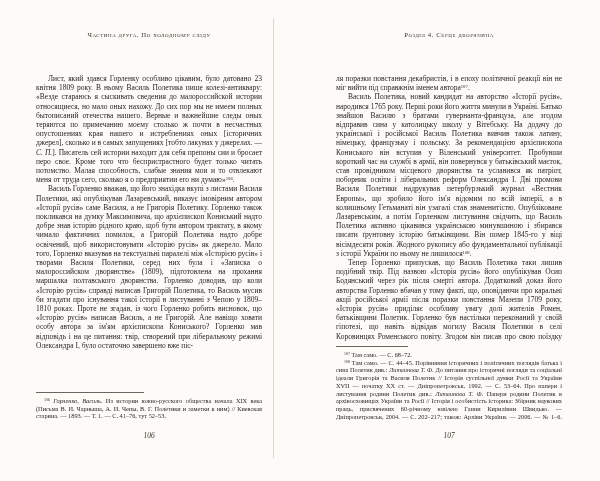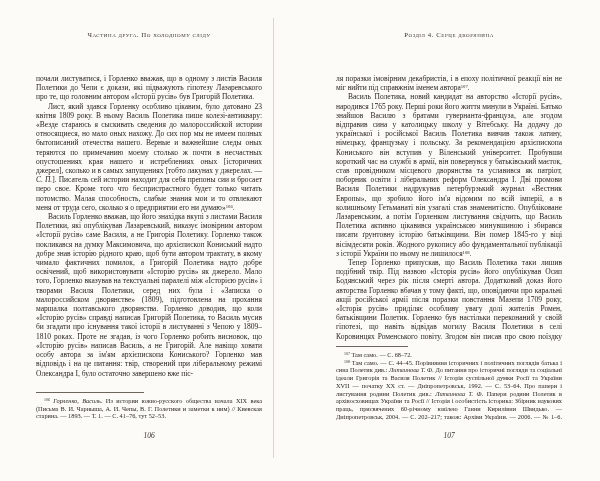--- a/index.html
+++ b/index.html
@@ -113,35 +113,34 @@
 </head>
 <body>
 
 <div id="spread">
 
   <div class="gutter-line"></div>
 
   <div class="page" id="page-left">
     <div class="running-head">Частина друга. По холодному сліду</div>
     <div class="body-text">
-      <p class="no-indent"><span>почали листуватися, і Горленко вважав, що в одному з листів Василя Полетики до Чепи є докази, які підважують гіпотезу Лазаревського про те, що головним автором «Історії русів» був Григорій Полетика.</span></p>
       <p><span>Лист, який здався Горленку особливо цікавим, було датовано 23 квітня 1809 року. В ньому Василь Полетика пише колезі-антиквару: «Везде стараюсь я сыскивать сведения до малороссийской истории относящиеся, но мало оных нахожу. До сих пор мы не имеем полных бытописаний отечества нашего. Верные и важнейшие следы оных теряются по примечанию моему столько ж почти в несчастных опустошениях края нашего и истреблениях оных [історичних джерел], сколько и в самых запущениях [тобто лакунах у джерелах. — </span><i>С. П.</i><span>]. Писатель сей истории находит для себя препоны сии и бросает перо свое. Кроме того что беспристрастного будет только читать потомство. Малая способность, слабые знания мои и то отвлекают меня от труда сего, сколько я о предприятии его ни думаю»</span><sup>106</sup><span>.</span></p>
       <p><span>Василь Горленко вважав, що його знахідка вкупі з листами Василя Полетики, які опублікував Лазаревський, виказує імовірним автором «Історії русів» саме Василя, а не Григорія Полетику. Горленко також покликався на думку Максимовича, що архієпископ Кониський надто добре знав історію рідного краю, щоб бути автором трактату, в якому чимало фактичних помилок, а Григорій Полетика надто добре освічений, щоб використовувати «Історію русів» як джерело. Мало того, Горленко вказував на текстуальні паралелі між «Історією русів» і творами Василя Полетики, серед них була і «Записка о малороссийском дворянстве» (1809), підготовлена на прохання маршалка полтавського дворянства. Горленко доводив, що коли «Історію русів» справді написав Григорій Полетика, то Василь мусив би згадати про існування такої історії в листуванні з Чепою у 1809–1810 роках. Проте не згадав, із чого Горленко робить висновок, що «Історію русів» написав Василь, а не Григорій. Але навіщо ховати особу автора за ім'ям архієпископа Кониського? Горленко мав відповідь і на це питання: твір, створений при ліберальному режимі Олександра І, було остаточно завершено вже піс-</span></p>
     </div>
     <div class="footnote-rule"></div>
     <div class="footnotes">
       <p><sup>106</sup><span> </span><i>Горленко, Василь.</i><span> Из истории южно-русского общества начала XIX века (Письма В. И. Чарныша, А. И. Чепы, В. Г. Полетики и заметки к ним) // Киевская старина. — 1893. — Т. 1. — С. 41–76, тут 52–53.</span></p>
     </div>
     <div class="page-number">106</div>
   </div>
 
   <div class="page" id="page-right">
     <div class="running-head">Розділ 4. Серце дворянина</div>
     <div class="body-text">
-      <p class="no-indent"><span>ля поразки імовірним декабристів, і в епоху політичної реакції він не міг вийти під справжнім іменем автора</span><sup>107</sup><span>.</span></p>
+      <p class="no-indent"><span>ля поразки повстання декабристів, і в епоху політичної реакції він не міг вийти під справжнім іменем автора</span><sup>107</sup><span>.</span></p>
       <p><span>Василь Полетика, новий кандидат на авторство «Історії русів», народився 1765 року. Перші роки його життя минули в Україні. Батько знайшов Василю з братами гувернанта-француза, але згодом відправив сина у католицьку школу у Вітебську. На додачу до української і російської Василь Полетика вивчив також латину, німецьку, французьку і польську. За рекомендацією архієпископа Кониського він вступив у Віленський університет. Пробувши короткий час на службі в армії, він повернувся у батьківський маєток, став провідником місцевого дворянства та уславився як патріот, поборник освіти і ліберальних реформ Олександра І. Дві промови Василя Полетики надрукував петербурзький журнал «Вестник Европы», що зробило його ім'я відомим по всій імперії, а в колишньому Гетьманаті він узагалі став знаменитістю. Опубліковане Лазаревським, а потім Горленком листування свідчить, що Василь Полетика активно цікавився українською минувшиною і збирався писати ґрунтовну історію батьківщини. Він помер 1845-го у віці вісімдесяти років. Жодного рукопису або фундаментальної публікації з історії України по ньому не лишилося</span><sup>108</sup><span>.</span></p>
       <p><span>Тепер Горленко припускав, що Василь Полетика таки лишив подібний твір. Під назвою «Історія русів» його опублікував Осип Бодянський через рік після смерті автора. Додатковий доказ його авторства Горленко вбачав у тому факті, що, оповідаючи про каральні акції російської армії після поразки повстання Мазепи 1709 року, «Історія русів» приділяє особливу увагу долі жителів Ромен, батьківщини Полетик. Горленко був настільки переконаний у своїй гіпотезі, що навіть відвідав могилу Василя Полетики в селі Коровинцях Роменського повіту. Згодом він писав про свою поїздку так:</span></p>
     </div>
     <div class="footnote-rule"></div>
     <div class="footnotes">
       <p><sup>107</sup><span> Там само. — С. 68–72.</span></p>
       <p><sup>108</sup><span> Там само. — С. 44–45. Порівняння історичних і політичних поглядів батька і сина Полетик див.: </span><i>Литвинова Т. Ф.</i><span> До питання про історичні погляди та соціальні ідеали Григорія та Василя Полетик // Історія суспільної думки Росії та України XVII — початку XX ст. — Дніпропетровськ, 1992. — С. 53–64. Про папери і листування родини Полетик див.: </span><i>Литвинова Т. Ф.</i><span> Папери родини Полетик в архівосховищах України та Росії // Історія і особистість історика: Збірник наукових праць, присвячених 60-річному ювілею Ганни Кирилівни Швидько. — Дніпропетровськ, 2004. — С. 202–217; також: Архіви України. — 2006. — № 1–6. — С. 47–70.</span></p>
     </div>
     <div class="page-number">107</div>
   </div>

